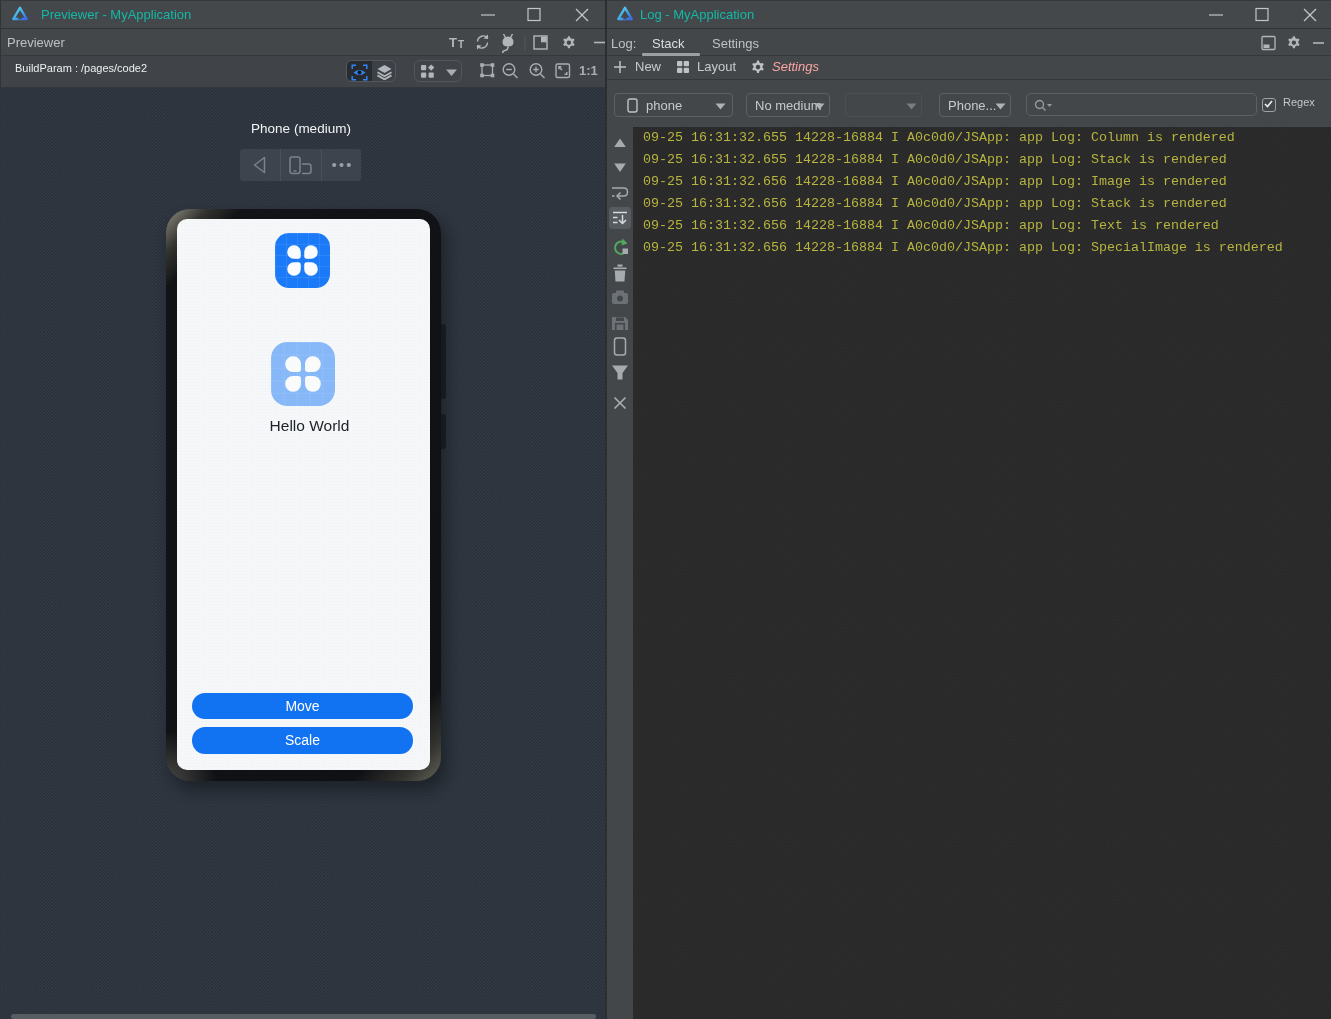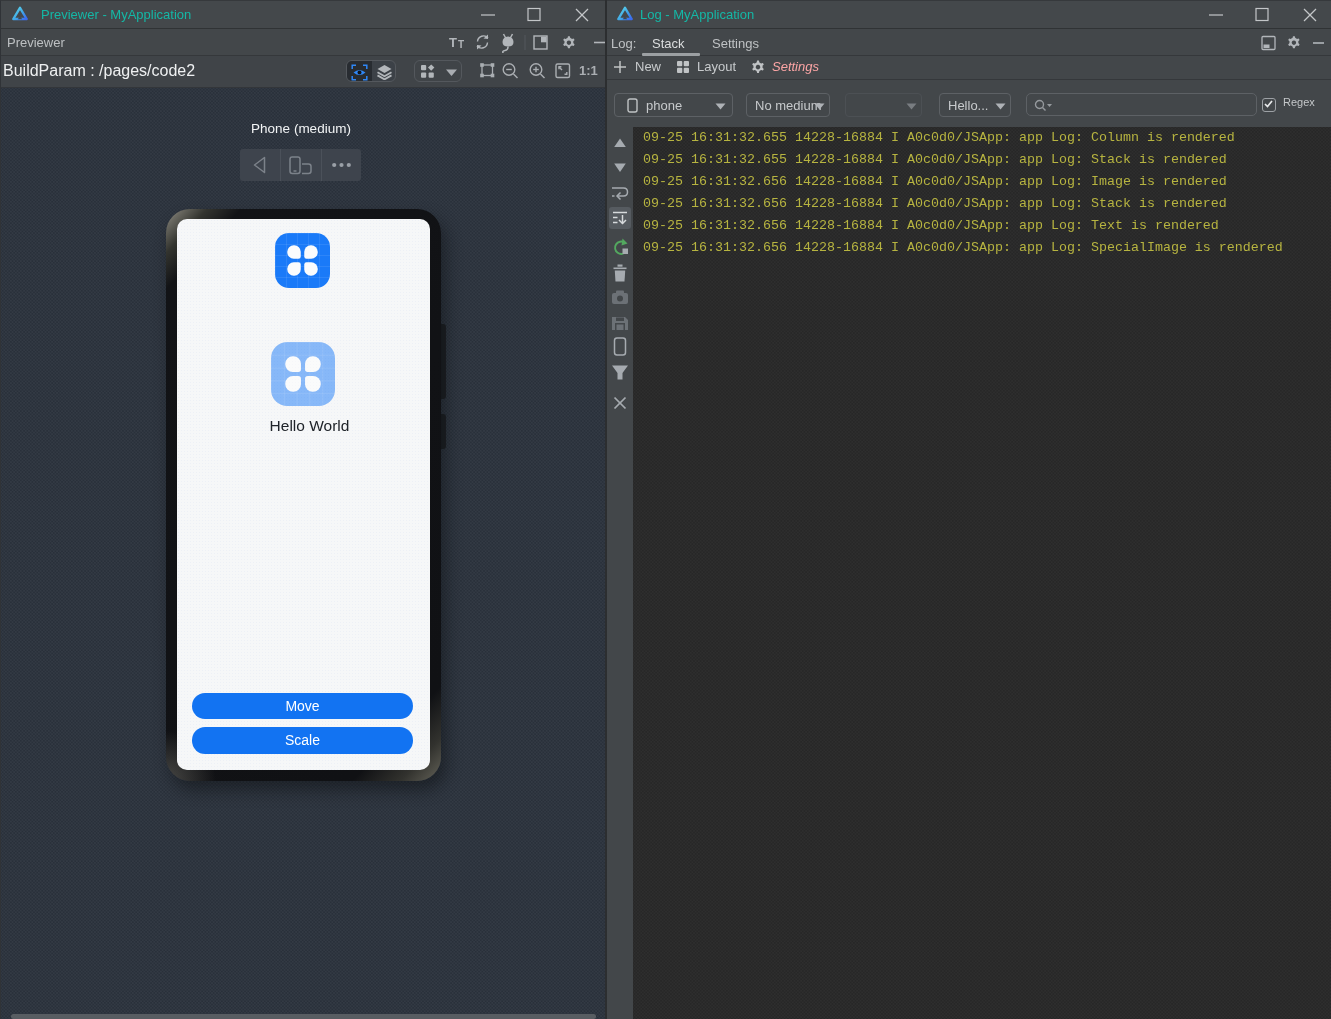--- a/index.html
+++ b/index.html
@@ -64,21 +64,21 @@
         <rect x="94" y="4.7" width="5.6" height="5.6" fill="#b2b6ba" stroke="none"></rect>
       </g>
       <g fill="#b2b6ba">
         <path d="M121 4.2 l1.8 0 l.5 1.8 a4.6 4.6 0 0 1 1.6 .9 l1.8 -.5 l.9 1.6 l-1.3 1.3 a4.6 4.6 0 0 1 0 1.8 l1.3 1.3 l-.9 1.6 l-1.8 -.5 a4.6 4.6 0 0 1 -1.6 .9 l-.5 1.8 l-1.8 0 l-.5 -1.8 a4.6 4.6 0 0 1 -1.6 -.9 l-1.8 .5 l-.9 -1.6 l1.3 -1.3 a4.6 4.6 0 0 1 0 -1.8 l-1.3 -1.3 l.9 -1.6 l1.8 .5 a4.6 4.6 0 0 1 1.6 -.9 Z M121.9 8.5 a2.2 2.2 0 1 0 .01 0 Z" fill-rule="evenodd"></path>
       </g>
       <line x1="147" y1="10.5" x2="158" y2="10.5" stroke="#b2b6ba" stroke-width="1.6"></line>
     </svg>
   </div>
 
   <div class="abs" style="left:0;top:55px;width:605px;height:32px;background:#404448;border-bottom:1px solid #33363a;box-sizing:border-box;">
-    <div class="abs" style="left:2px;top:6px;color:#eef0f1;font-size:16px;">BuildParam : /pages/code2</div>
+    <div class="abs" style="left:14px;top:6px;color:#eef0f1;font-size:11px;">BuildParam : /pages/code2</div>
 
     <div class="abs" style="left:345px;top:4px;width:50px;height:22px;border:1px solid #54585d;border-radius:6px;background:#3c4147;box-sizing:border-box;overflow:hidden;">
       <div class="abs" style="left:0;top:0;width:25px;height:22px;background:#282c31;"></div>
       <svg class="abs" style="left:4px;top:2.5px;" width="17" height="17" viewBox="0 0 17 17">
         <g stroke="#2f87f7" stroke-width="1.5" fill="none">
           <path d="M1.2 5 L1.2 1.2 L5 1.2"></path>
             <path d="M12 1.2 L15.8 1.2 L15.8 5"></path>
           <path d="M15.8 12 L15.8 15.8 L12 15.8"></path>
             <path d="M5 15.8 L1.2 15.8 L1.2 12"></path>
         </g>
@@ -287,21 +287,21 @@
         </svg>
     </div>
 
     <div class="abs" style="left:238px;top:13px;width:77px;height:24px;border:1px solid #4c5054;border-radius:4px;box-sizing:border-box;">
       <svg class="abs" style="left:60px;top:9px;" width="11" height="7" viewBox="0 0 11 7">
           <path d="M0.5 0.5 L10.5 0.5 L5.5 6.5 Z" fill="#797d81"></path>
         </svg>
     </div>
 
     <div class="abs" style="left:332px;top:13px;width:72px;height:24px;border:1px solid #5d6165;border-radius:4px;box-sizing:border-box;">
-      <div class="abs" style="left:8px;top:4px;color:#c7cacc;font-size:13px;">Hello...</div>
+      <div class="abs" style="left:8px;top:4px;color:#c7cacc;font-size:13px;">Phone...</div>
       <svg class="abs" style="left:55px;top:9px;" width="11" height="7" viewBox="0 0 11 7">
           <path d="M0.5 0.5 L10.5 0.5 L5.5 6.5 Z" fill="#aeb2b6"></path>
         </svg>
     </div>
 
     <div class="abs" style="left:419px;top:13px;width:231px;height:23px;border:1px solid #5d6165;border-radius:5px;box-sizing:border-box;">
       <svg class="abs" style="left:7px;top:5px;" width="20" height="13" viewBox="0 0 20 13">
         <circle cx="5.5" cy="5.5" r="4" fill="none" stroke="#969a9e" stroke-width="1.4"></circle>
         <line x1="8.5" y1="8.5" x2="11.5" y2="11.5" stroke="#969a9e" stroke-width="1.4"></line>
         <path d="M13 5 L18 5 L15.5 8 Z" fill="#969a9e"></path>

